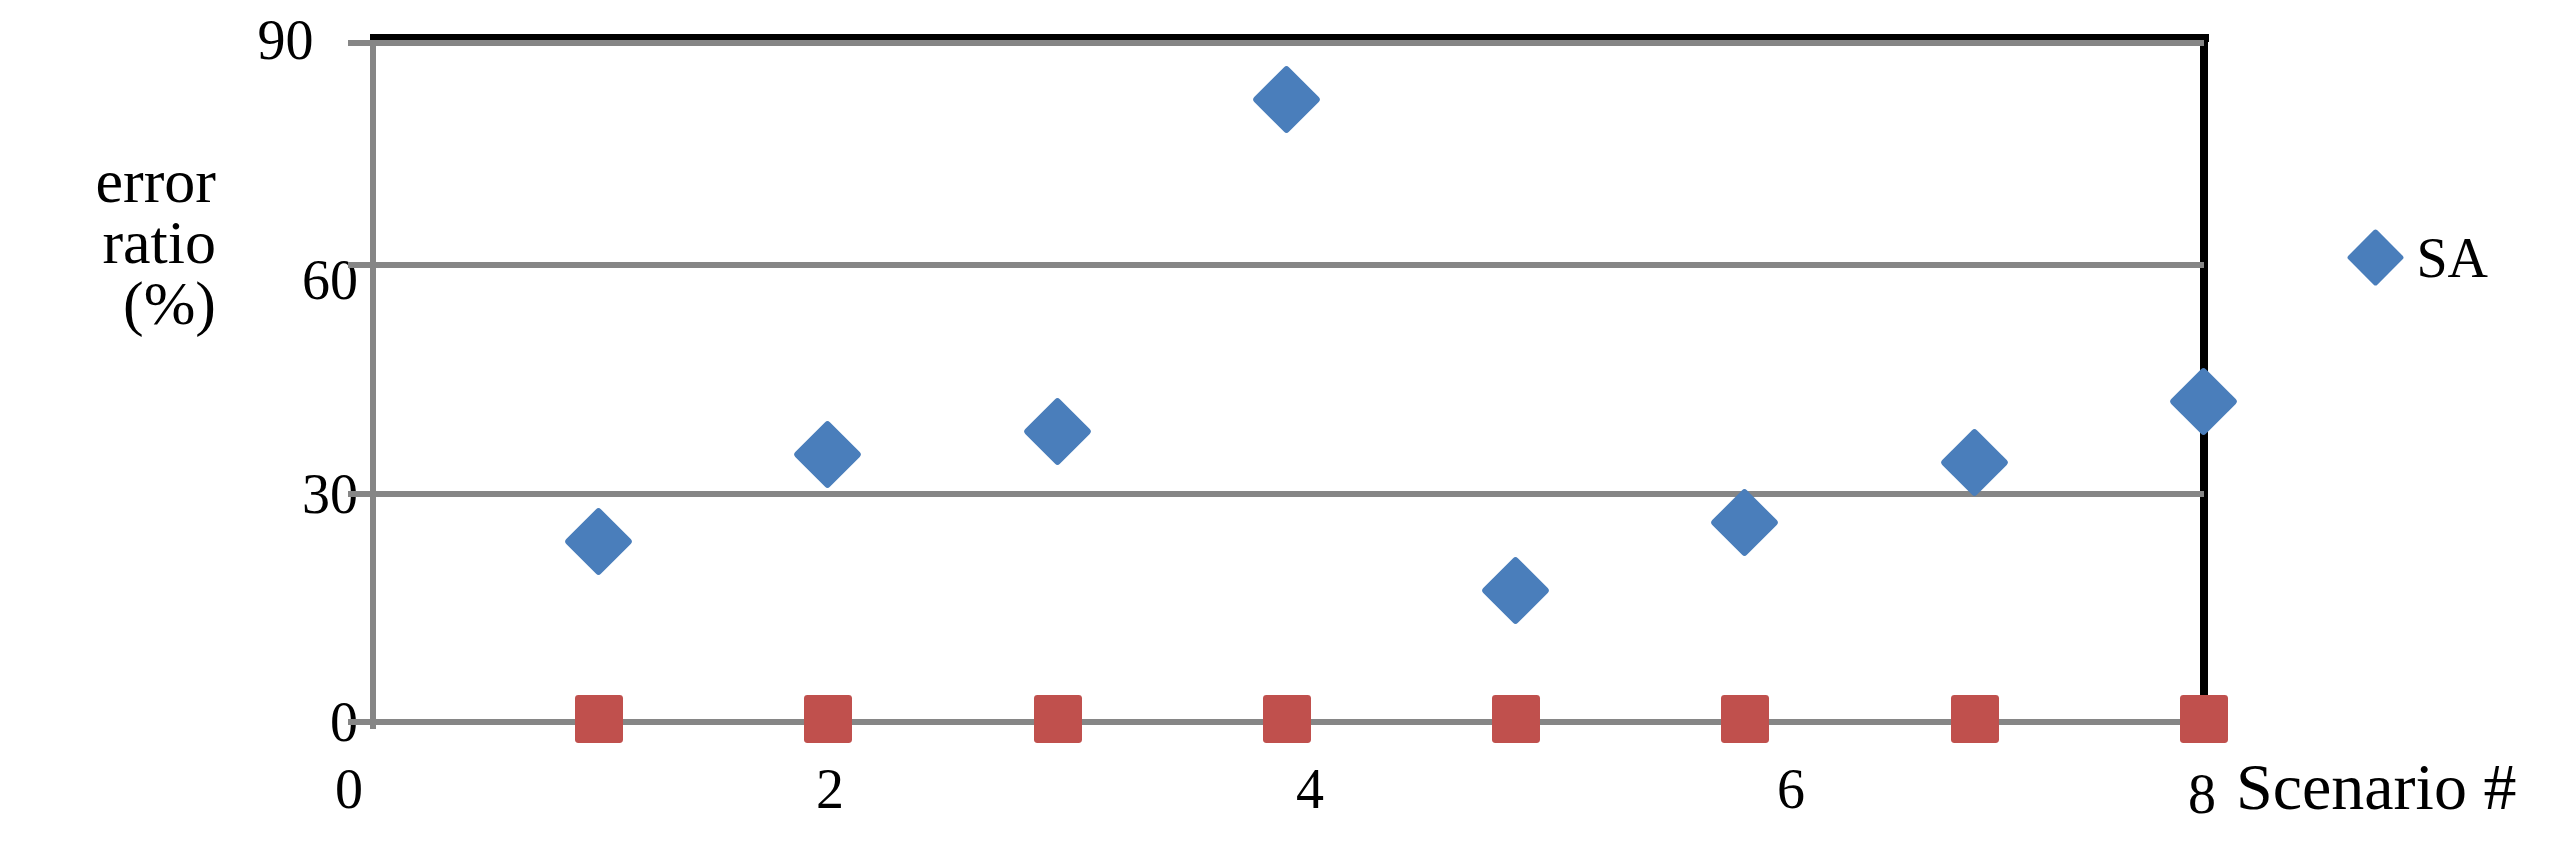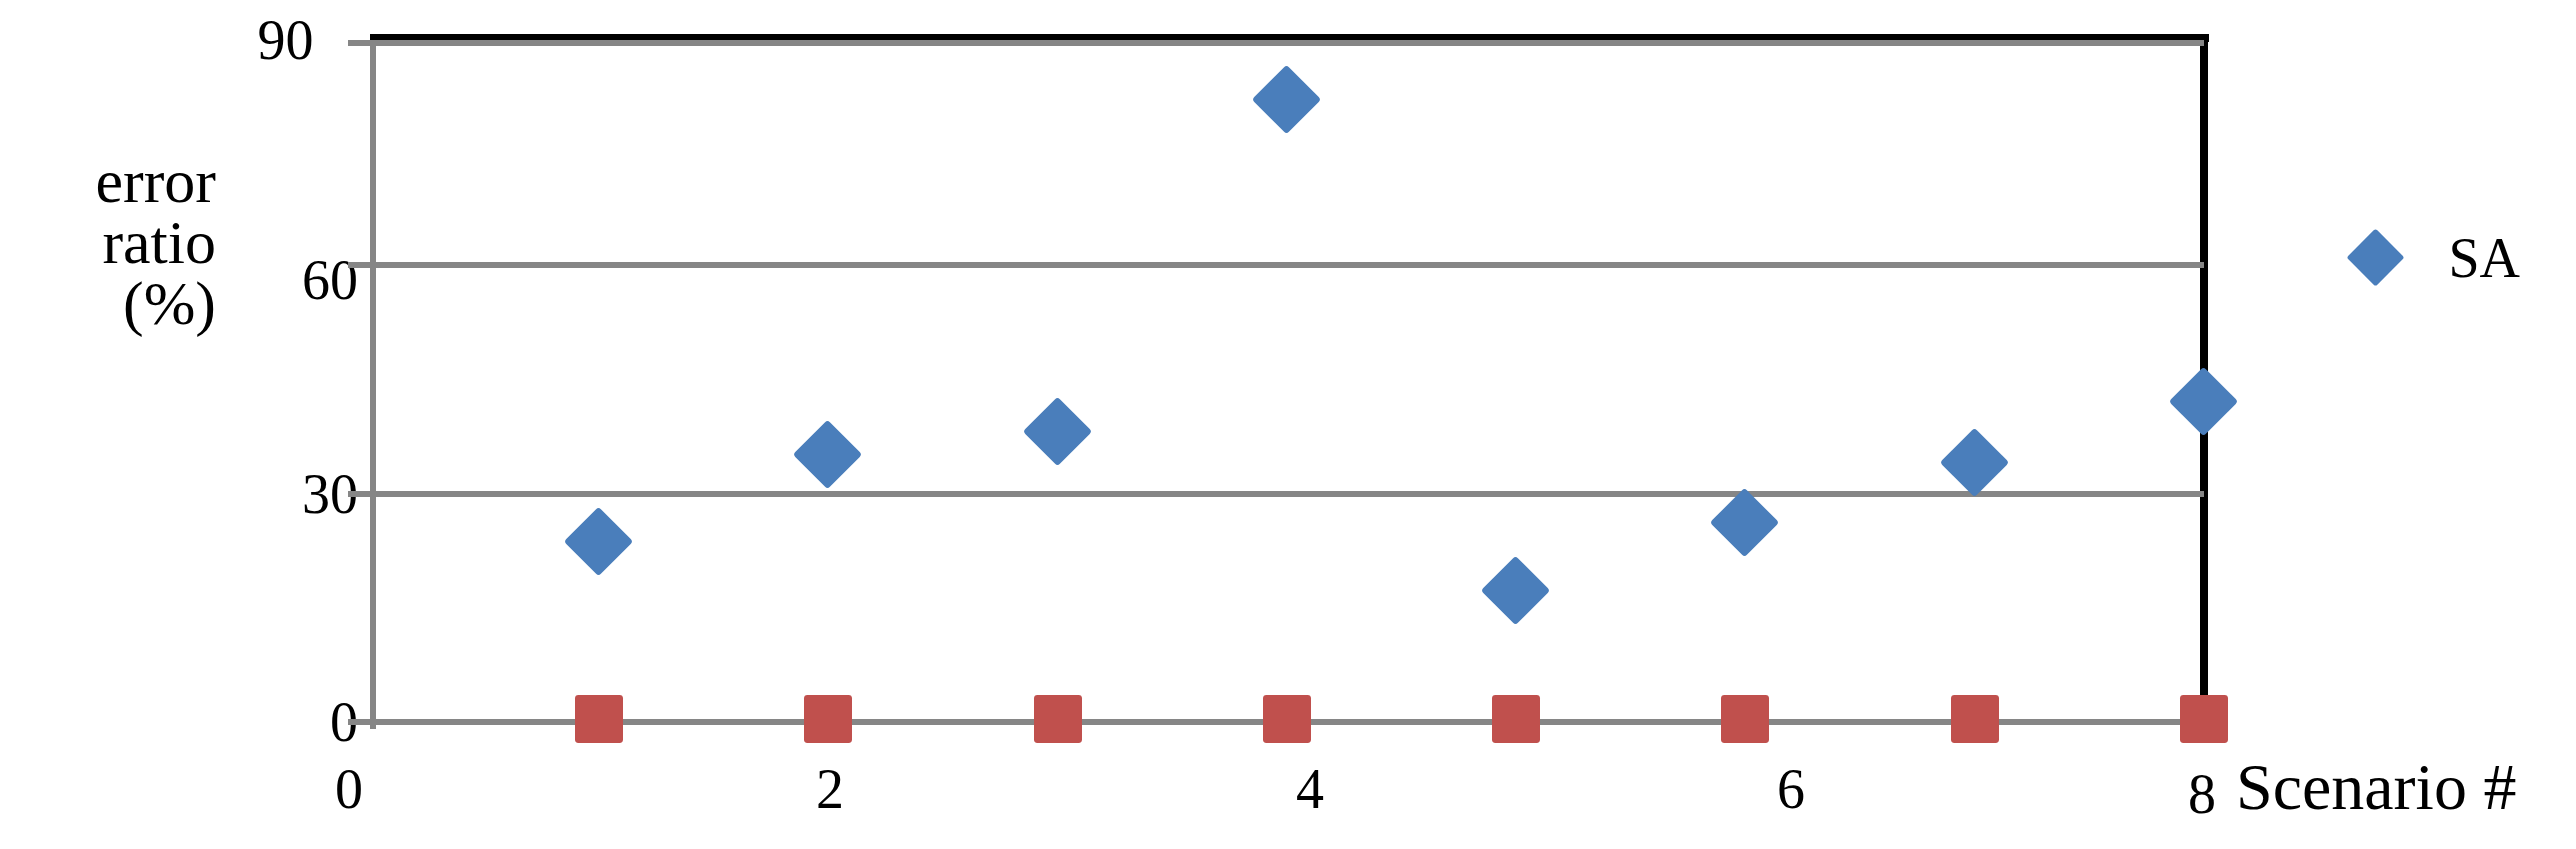--- a/index.html
+++ b/index.html
@@ -145,21 +145,20 @@
   #legend {
     position: absolute;
     left: 2355px;
     top: 213px;
     width: 213px;
   }
   .legend-entry {
     display: flex;
     align-items: center;
     height: 89px;
-    gap: 32px;
   }
   .legend-swatch-diamond {
     width: 41px;
     height: 41px;
     background: #4a7ebb;
     transform: rotate(45deg);
     border-radius: 2.6px;
     margin-right: 20.4px;
     flex: none;
   }

